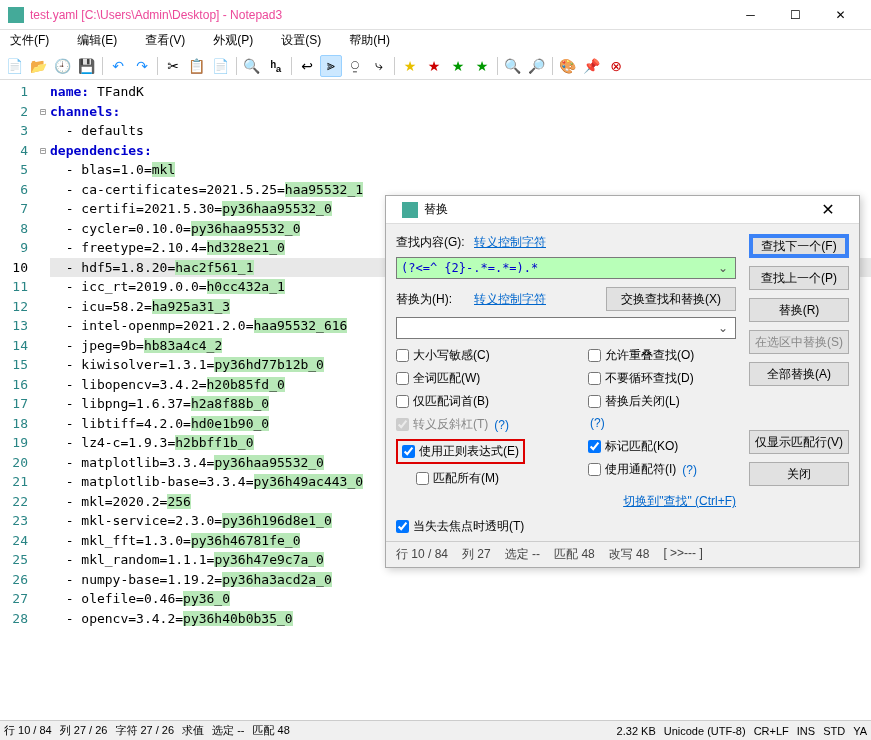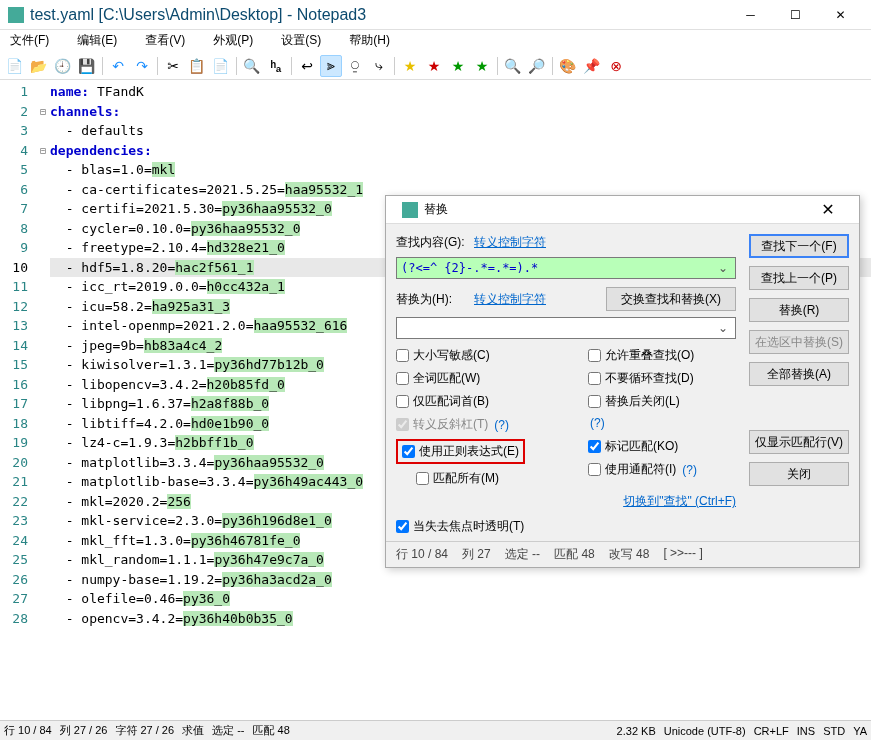--- a/index.html
+++ b/index.html
@@ -1,19 +1,19 @@
 <!DOCTYPE html>
 <html><head>
 <meta charset="utf-8">
 <style>
 *{box-sizing:border-box;margin:0;padding:0}
 body{font-family:"Microsoft YaHei","Segoe UI",sans-serif;font-size:12px;background:#fff;width:871px;height:740px;overflow:hidden;position:relative}
 .titlebar{height:30px;background:#fff;border-bottom:1px solid #e0e0e0;display:flex;align-items:center;padding:0 8px}
 .app-icon{width:16px;height:16px;background:#4a9;margin-right:6px}
-.title-text{color:#0c4a6e;font-size:16px;flex:1}
+.title-text{color:#ec4899;font-size:12px;flex:1}
 .win-ctrl{display:flex;gap:0}
 .win-btn{width:45px;height:30px;display:flex;align-items:center;justify-content:center;cursor:pointer}
 .menubar{height:22px;display:flex;align-items:flex-start;padding:0 4px;gap:16px}
 .menu-item{padding:2px 6px;cursor:pointer}
 .toolbar{height:28px;border-bottom:1px solid #ddd;display:flex;align-items:center;padding:0 4px;gap:2px}
 .tbtn{width:22px;height:22px;display:flex;align-items:center;justify-content:center;cursor:pointer;border-radius:2px;font-size:14px}
 .tbtn.active{background:#cce8ff;border:1px solid #99d1ff}
 .tsep{width:1px;height:18px;background:#ccc;margin:0 2px}
 .editor-wrap{display:flex;height:calc(100% - 30px - 22px - 28px - 20px);position:relative}
 .gutter{width:36px;background:#fff;border-right:0;text-align:right;padding-right:8px;color:#2a8585;font-family:Consolas,monospace;font-size:13px;line-height:19.5px;padding-top:2px}
@@ -34,21 +34,21 @@
 .dlg-close{margin-left:auto;font-size:16px;cursor:pointer;width:30px;text-align:center}
 .dlg-body{padding:10px 10px 6px 10px;position:relative}
 .dlg-row{display:flex;align-items:center;margin-bottom:6px;gap:8px}
 .dlg-label{width:70px}
 .link{color:#0066cc;text-decoration:underline;cursor:pointer}
 .combo{flex:1;height:22px;border:1px solid #7a7a7a;background:#fff;display:flex;align-items:center;padding:0 4px;position:relative}
 .combo.find{background:#b8ffb8}
 .combo-text{flex:1;color:#0000cd;font-family:monospace;font-size:12px}
 .combo-arrow{width:16px;text-align:center;color:#555}
 .btn{width:100px;height:24px;background:#e1e1e1;border:1px solid #adadad;cursor:pointer;font-size:12px;display:flex;align-items:center;justify-content:center}
-.btn.primary{border:2px solid #3b82f6}
+.btn.primary{border:4px solid #3b82f6}
 .btn.disabled{color:#888}
 .btn-col{position:absolute;right:10px;top:10px;display:flex;flex-direction:column;gap:8px}
 .chk-area{display:flex;gap:63px;margin-top:8px}
 .chk-col{display:flex;flex-direction:column;gap:6px}
 .chk{display:flex;align-items:center;gap:4px;cursor:pointer}
 .chk input{width:13px;height:13px}
 .chk.gray{color:#888}
 .help{color:#0066cc;cursor:pointer;margin-left:2px}
 .red-box{border:2px solid #d00;padding:2px 4px;display:inline-flex;align-items:center;gap:4px}
 .dlg-status{border-top:1px solid #ccc;padding:4px 10px;font-size:12px;color:#444;display:flex;gap:14px}

